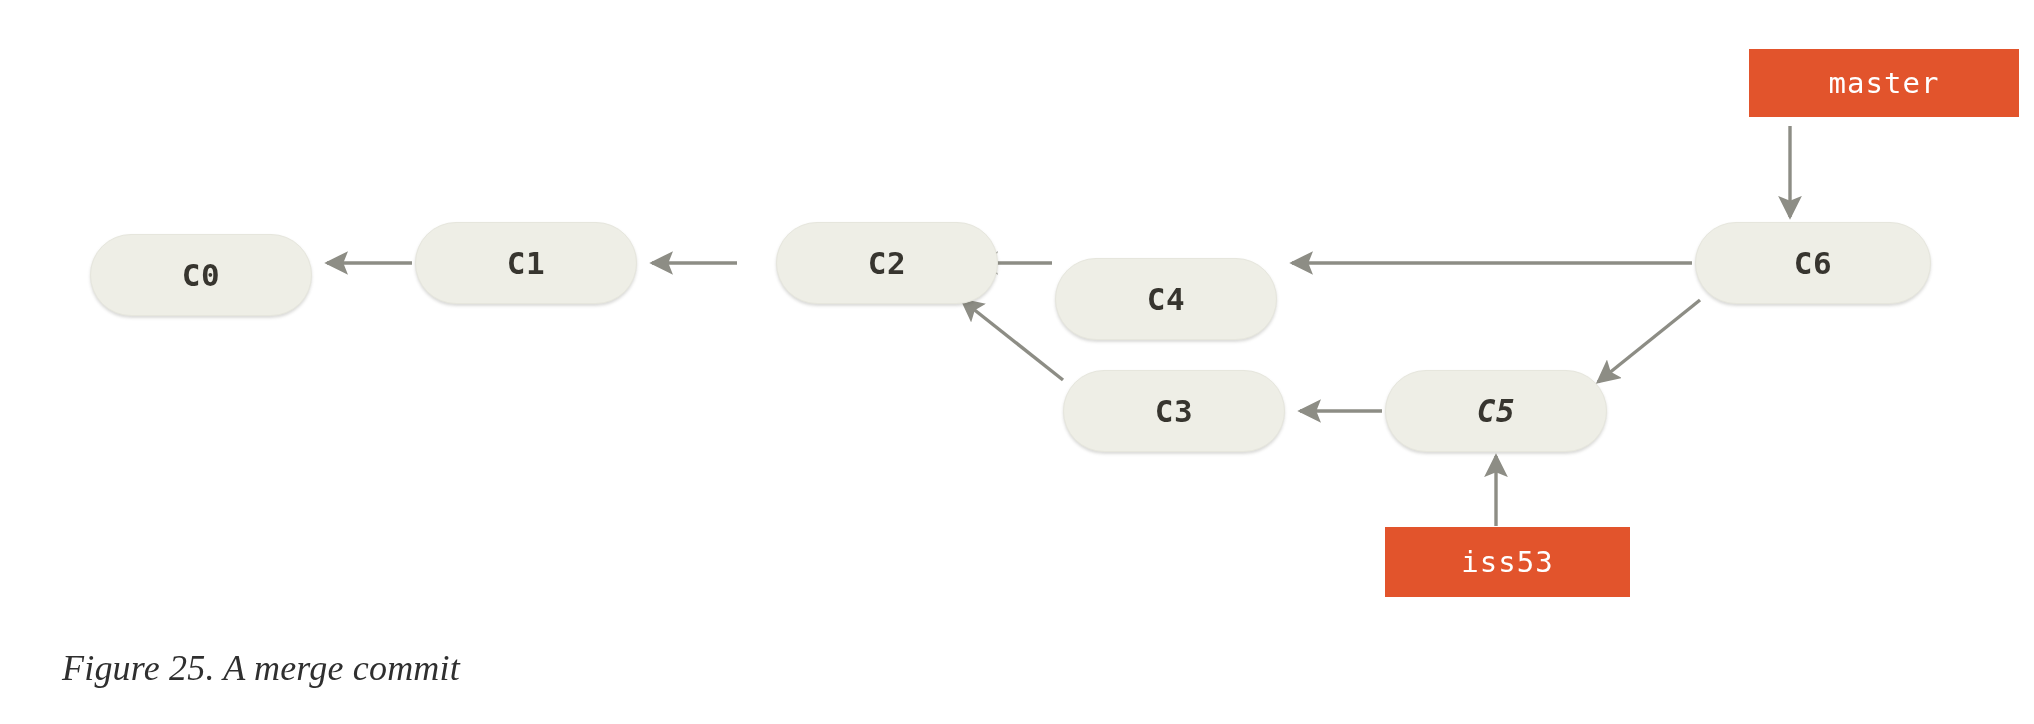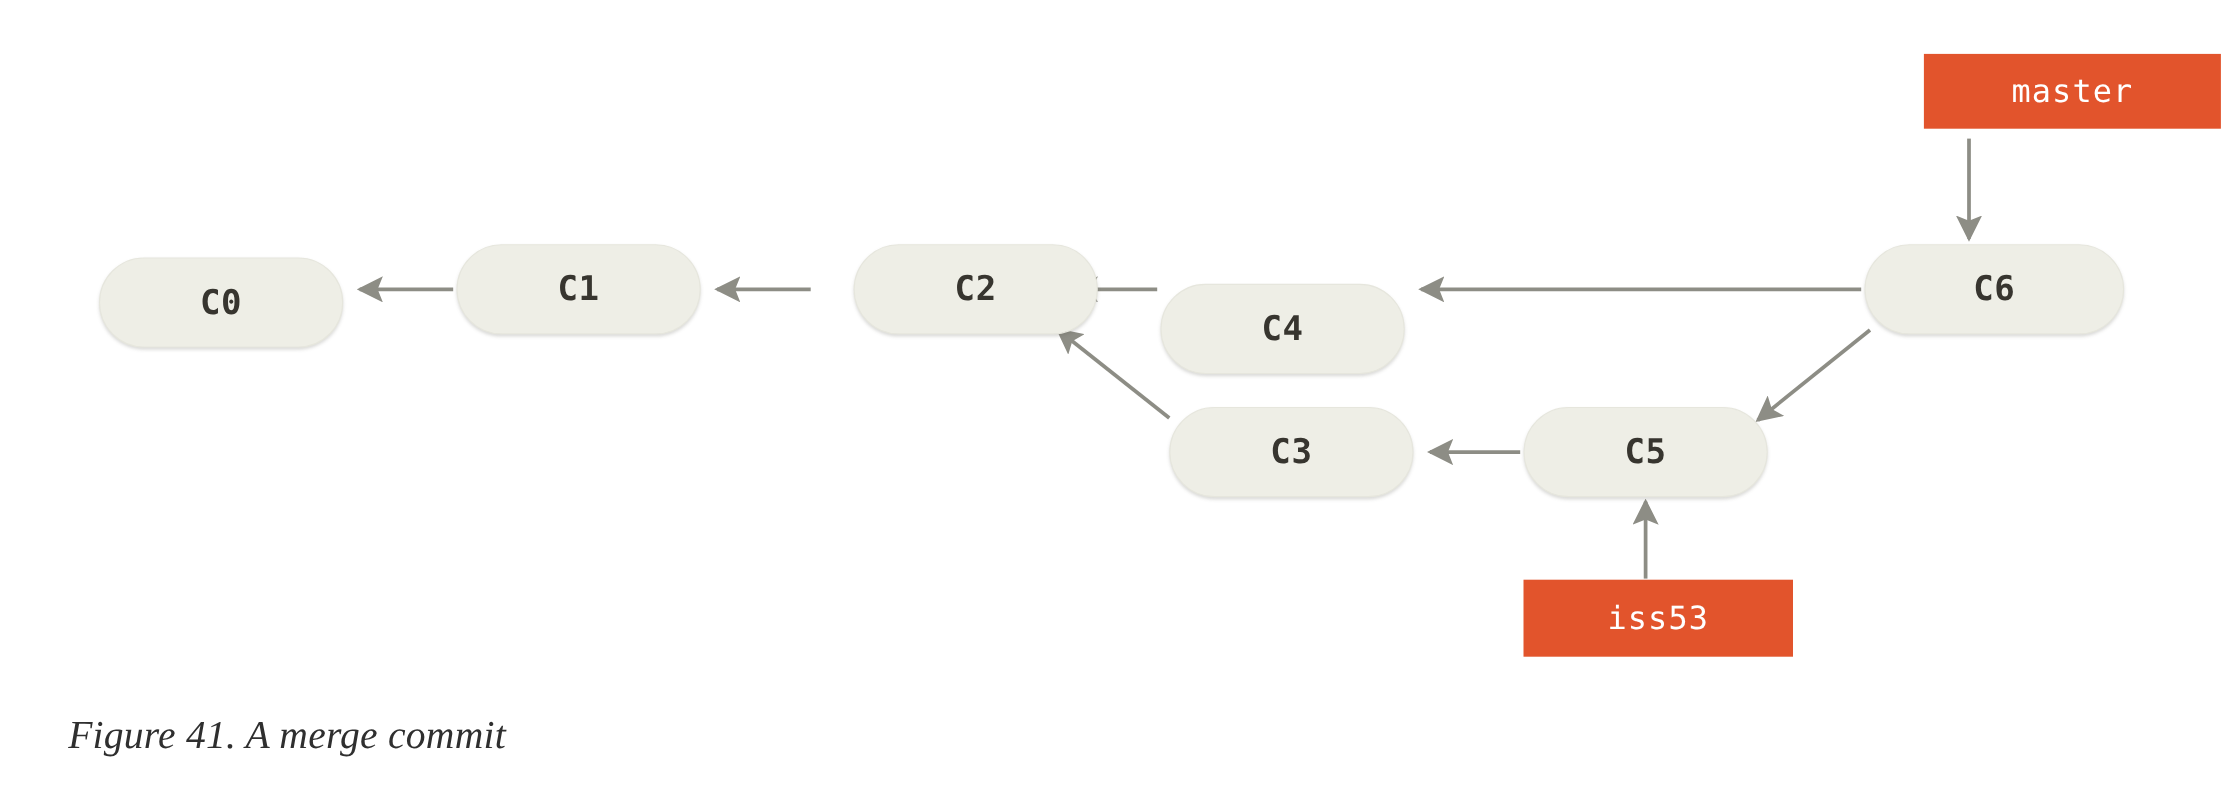--- a/index.html
+++ b/index.html
@@ -149,29 +149,29 @@
     </div>
 
     <div class="commit-node" style="left:1695px; top:222px; width:236px; height:82px;">
       <span class="commit-label">C6</span>
     </div>
 
     <div class="commit-node" style="left:1063px; top:370px; width:222px; height:82px;">
       <span class="commit-label">C3</span>
     </div>
 
-    <div class="commit-node" style="left:1385px; top:370px; width:222px; height:82px;">
+    <div class="commit-node" style="left:1385px; top:370px; width:222px; height:82px;font-style:italic;">
       <span class="commit-label">C5</span>
     </div>
 
     <div class="branch-label" style="left:1705px; top:49px; width:270px; height:68px;margin-left:44px;">
       <span class="branch-label-text">master</span>
     </div>
 
     <div class="branch-label" style="left:1385px; top:527px; width:245px; height:70px;">
       <span class="branch-label-text">iss53</span>
     </div>
 
   </div>
 
-  <div id="caption">Figure 41. A merge commit</div>
+  <div id="caption">Figure 25. A merge commit</div>
 
 </div>
 
 </body></html>

